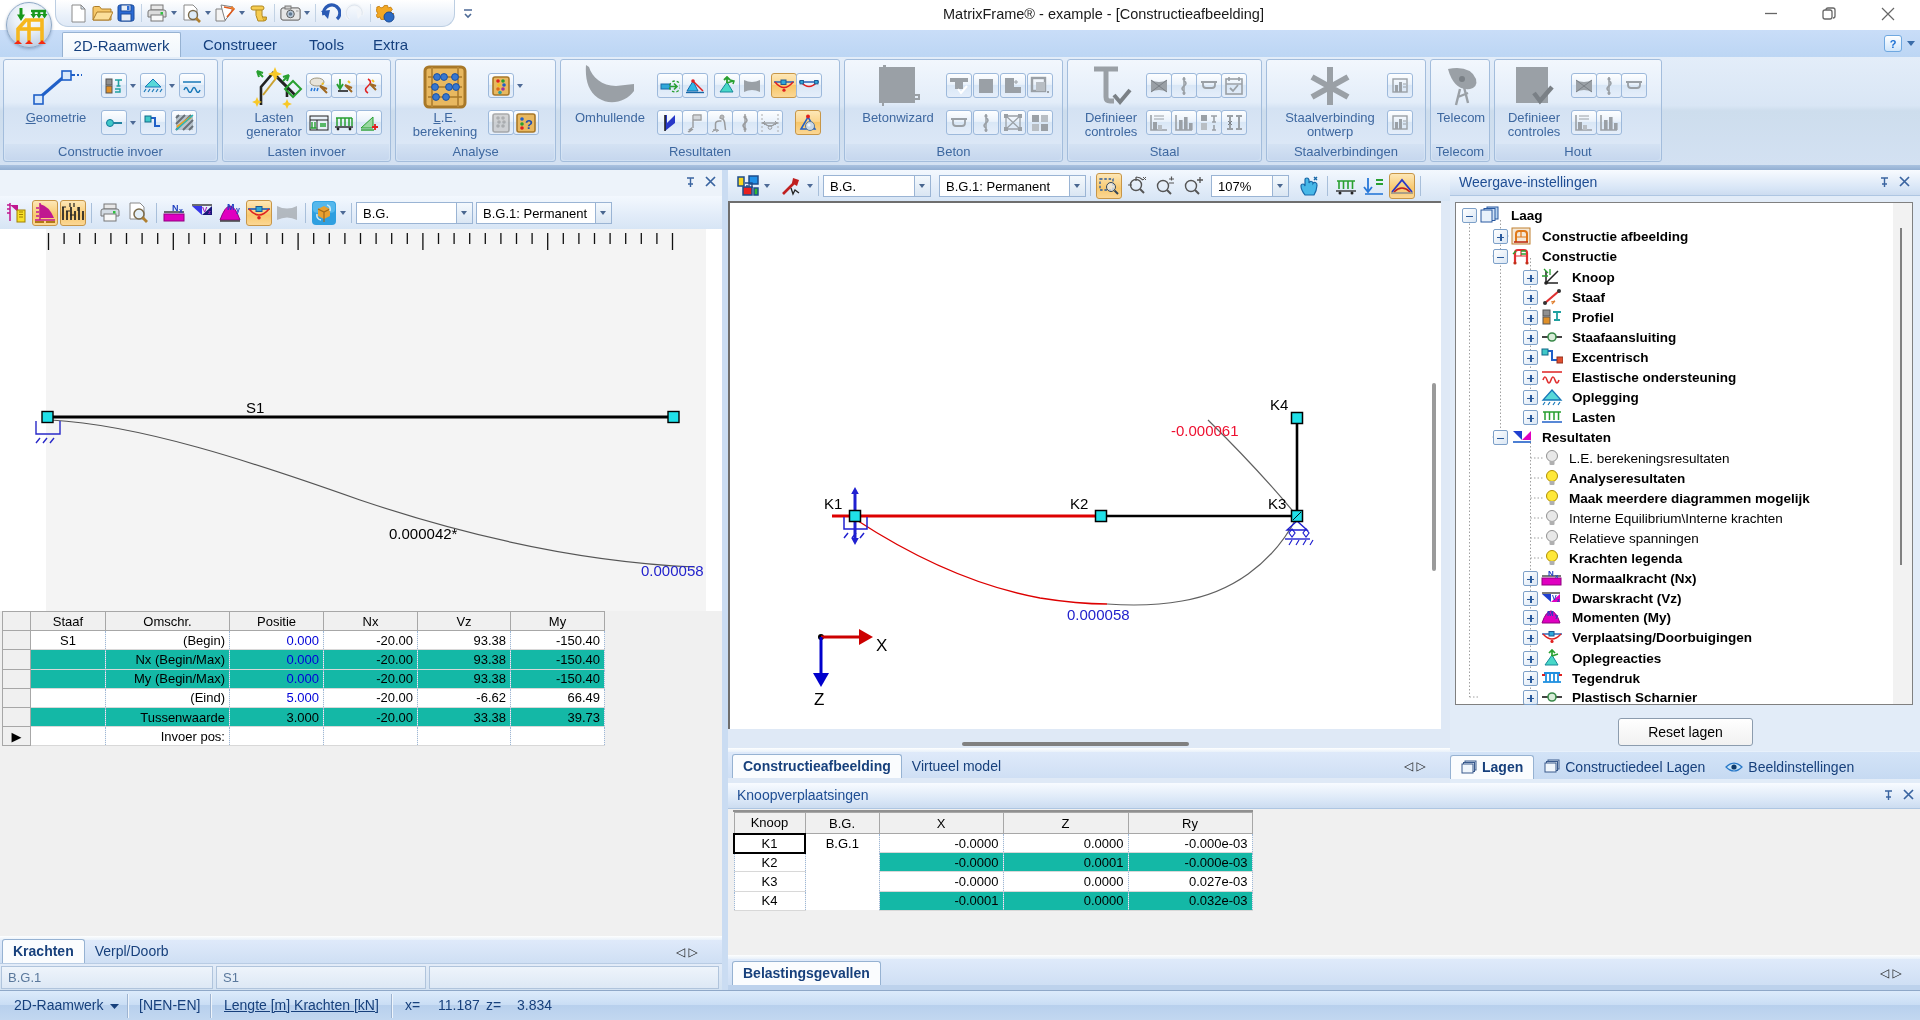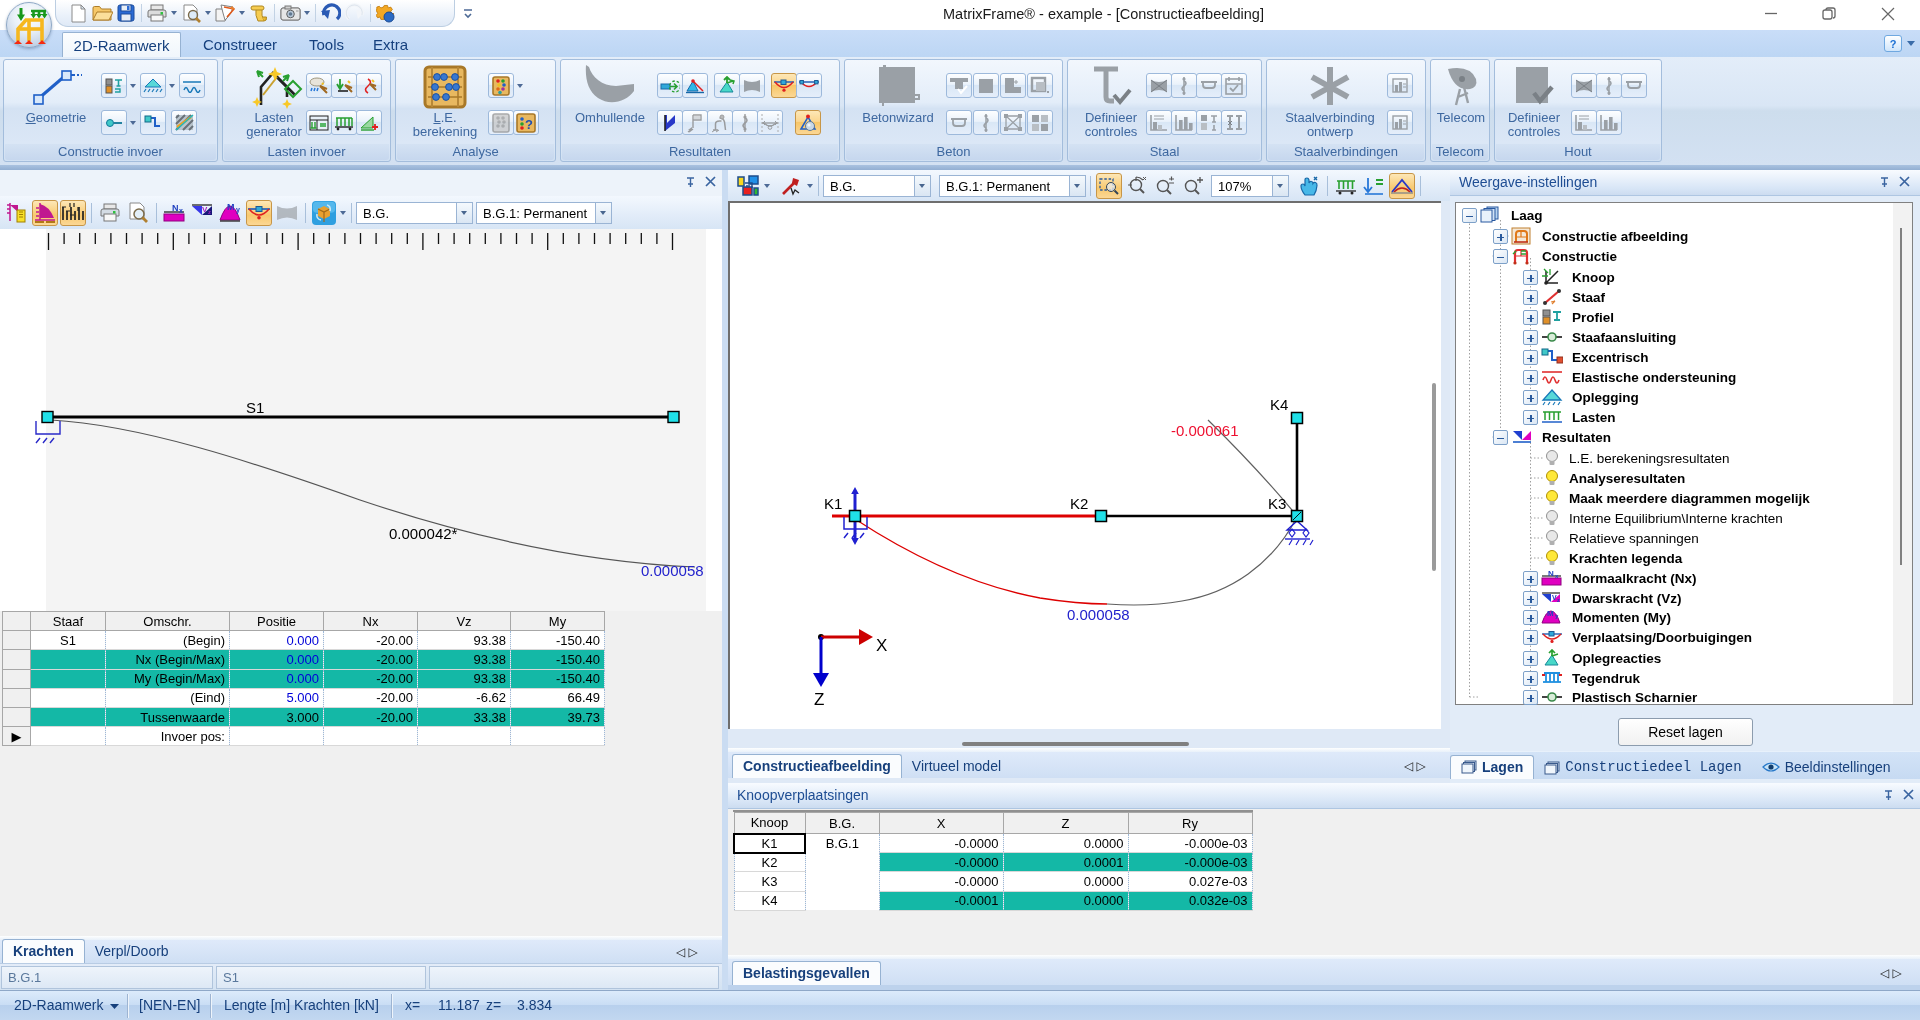--- a/index.html
+++ b/index.html
@@ -1374,21 +1374,21 @@
   <div class="abs" style="left:0;top:581px;width:470px;height:28px;background:linear-gradient(#d3e3f7,#c6daf2);border-top:1px solid #e8f1fb;"></div>
   <div class="dtabbar" style="left:0;top:581px;height:28px;font-size:14px;">
     <div class="dtab sel" style="display:flex;align-items:center;gap:5px;">
         <svg width="16" height="14" viewBox="0 0 16 14">
           <rect x="4" y="1" width="11" height="9" fill="#dce8f4" stroke="#3a5a8c"></rect>
           <rect x="2.5" y="2.5" width="11" height="9" fill="#e8f0f8" stroke="#3a5a8c"></rect>
           <rect x="1" y="4" width="11" height="9" fill="#f0f6fc" stroke="#3a5a8c"></rect>
         </svg>
         <b>Lagen</b>
       </div>
-    <div class="dtab" style="display:flex;align-items:flex-end;gap:5px;font-family:Liberation Mono, monospace;"><svg width="16" height="14" viewBox="0 0 16 14">
+    <div class="dtab" style="display:flex;align-items:flex-start;gap:5px;"><svg width="16" height="14" viewBox="0 0 16 14">
           <rect x="4" y="1" width="11" height="9" fill="#dce8f4" stroke="#3a5a8c"></rect>
           <rect x="2.5" y="2.5" width="11" height="9" fill="#e8f0f8" stroke="#3a5a8c"></rect>
           <rect x="1" y="4" width="11" height="9" fill="#f0f6fc" stroke="#3a5a8c"></rect>
         </svg>Constructiedeel Lagen</div>
     <div class="dtab" style="display:flex;align-items:center;gap:5px;"><svg width="18" height="12" viewBox="0 0 18 12">
           <path d="M1 6 Q9 -2 17 6 Q9 14 1 6 z" fill="#c8e4f8" stroke="#2878c8" stroke-width="1.2"></path>
           <circle cx="9" cy="6" r="2.6" fill="#103c6c"></circle>
         </svg>Beeldinstellingen</div>
   </div>
 </div>
@@ -1457,19 +1457,19 @@
 </div>
 
 <div id="statusbar">
   <span style="position:absolute;left:14px;top:6px;">2D-Raamwerk</span>
   <svg style="position:absolute;left:110px;top:13px;" width="9" height="6" viewBox="0 0 9 6">
       <path d="M0 0 L4.5 5 L9 0 z" fill="#17407c"></path>
     </svg>
   <div class="ssep" style="left:127px;"></div>
   <span style="position:absolute;left:139px;top:6px;">[NEN-EN]</span>
   <div class="ssep" style="left:210px;"></div>
-  <span style="position:absolute;left:224px;top:6px;">Lengte [m] Krachten [kN]</span>
+  <span style="position:absolute;left:224px;top:6px;text-decoration:underline;">Lengte [m] Krachten [kN]</span>
   <div class="ssep" style="left:391px;"></div>
   <span style="position:absolute;left:405px;top:6px;">x=</span>
     <span style="position:absolute;left:438px;top:6px;text-align:right;">11.187</span>
     <span style="position:absolute;left:486px;top:6px;">z=</span>
     <span style="position:absolute;left:517px;top:6px;">3.834</span>
 </div>
 
 </body></html>

